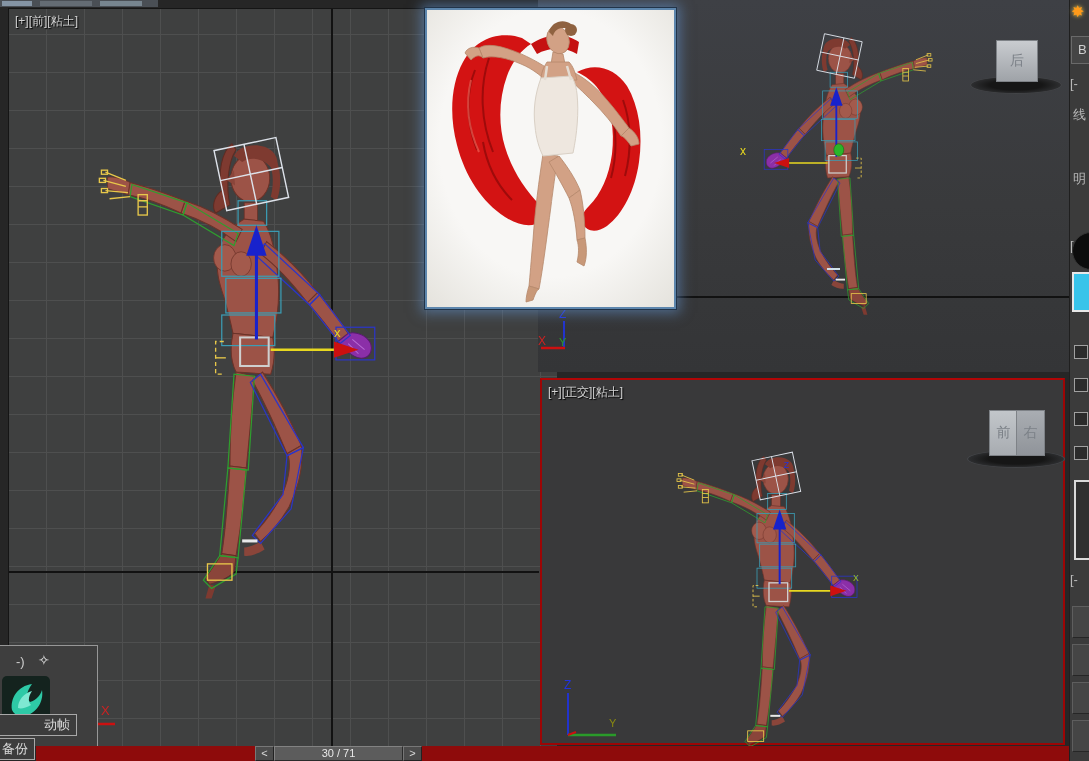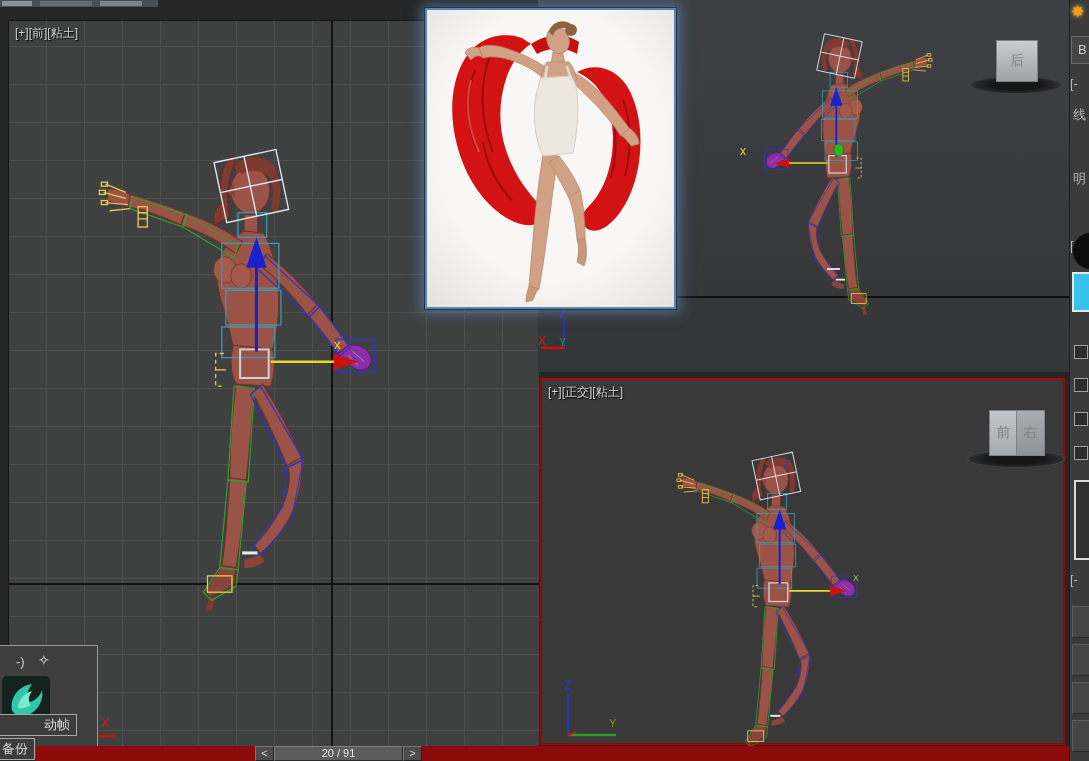--- a/index.html
+++ b/index.html
@@ -2,26 +2,26 @@
 <html><head>
 <meta charset="utf-8">
 <style>
   html,body{margin:0;padding:0;background:#1d1d1d;}
   #app{position:relative;width:1089px;height:761px;overflow:hidden;background:#262626;
        font-family:"Liberation Sans", sans-serif; -webkit-font-smoothing:antialiased;}
   .abs{position:absolute;}
   .vp-label{position:absolute;left:6px;top:4px;font-size:12px;color:#d2d2d2;
             text-shadow:1px 1px 1px #000;letter-spacing:0px;z-index:5;cursor:default;}
   
-  #vp-front{left:8px;top:20px;width:530px;height:737px;background-color:#3f4040;
+  #vp-front{left:8px;top:8px;width:530px;height:737px;background-color:#3f4040;
     background-image:
       linear-gradient(to right, #4e4f4f 1px, transparent 1px),
       linear-gradient(to bottom, #4e4f4f 1px, transparent 1px);
     background-size:38px 38px;background-position:37px 25px;
-    border-top:1px solid #151515;border-left:1px solid #151515;}
+    border-top:1px solid #151515;border-left:1px solid #151515;padding-left:18px;}
   #vp-persp{left:538px;top:0px;width:531px;height:372px;
     background:linear-gradient(to bottom,#3e4045 0%,#393a3c 55%,#343537 100%);}
   #vp-ortho{left:540px;top:378px;width:525px;height:367px;background:#39393a;
     border:2px solid #9c0505;border-top-color:#b00606;box-sizing:border-box;}
   .blackline{background:#121212;}
   .cube{display:flex;align-items:center;justify-content:center;
         border:1px solid #7e8287;color:#7b8087;font-size:14px;
         background:linear-gradient(#c9ccd0,#9fa3a8);}
   .cube-base{border-radius:50%;background:radial-gradient(#161616 40%,#2e2f31 70%,rgba(46,47,49,0));
              box-shadow:0 0 0 1px rgba(90,92,96,.5) inset;}
@@ -268,21 +268,21 @@
   </div>
   <div class="panelbtn" style="left:-40px;top:738px;width:75px;height:22px;z-index:7;">
     <span>备份</span>
   </div>
 
   <div class="abs trackbar" style="left:36px;width:1053px;"></div>
   <div class="tbtn" style="left:255px;width:19px;">
     <span>&lt;</span>
   </div>
   <div class="tslider" style="left:274px;width:129px;">
-    <span>20 / 91</span>
+    <span>30 / 71</span>
   </div>
   <div class="tbtn" style="left:403px;width:19px;">
     <span>&gt;</span>
   </div>
 
   <div class="abs" style="left:1069px;top:0;width:20px;height:761px;background:#3b3b3b;border-left:1px solid #1f1f1f;"></div>
   <div class="abs" style="left:1071px;top:2px;font-size:16px;color:#ff9a1a;text-shadow:0 0 4px #ffd24a;z-index:8;cursor:pointer;">✸</div>
   <div class="abs" style="left:1071px;top:36px;width:26px;height:28px;box-sizing:border-box;background:#454545;border:1px solid #6a6a6a;
        color:#cfcfcf;font-size:13px;padding:5px 0 0 6px;z-index:8;cursor:pointer;">
     <span>B</span>

